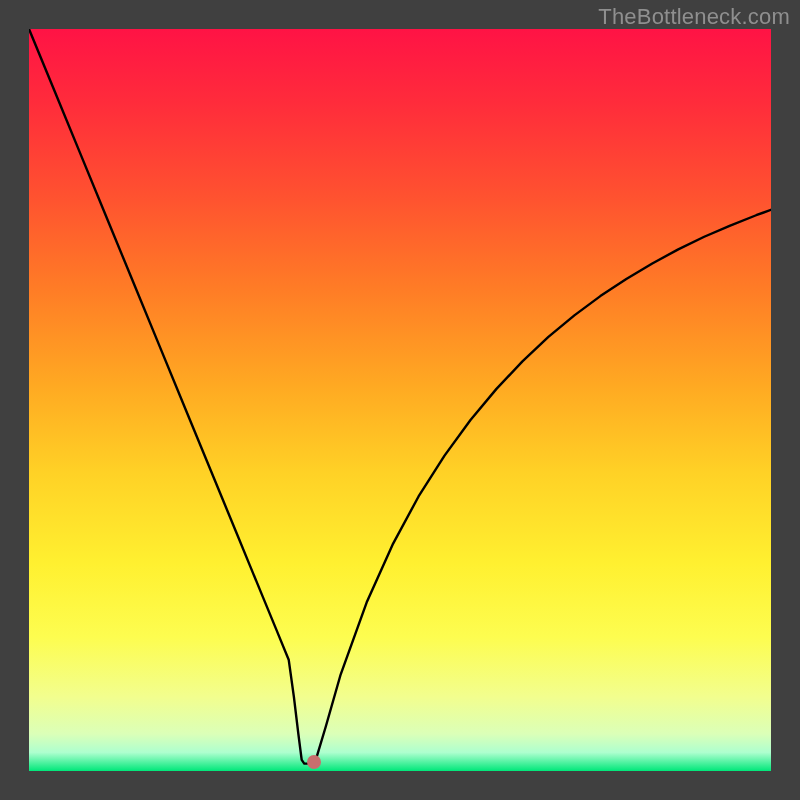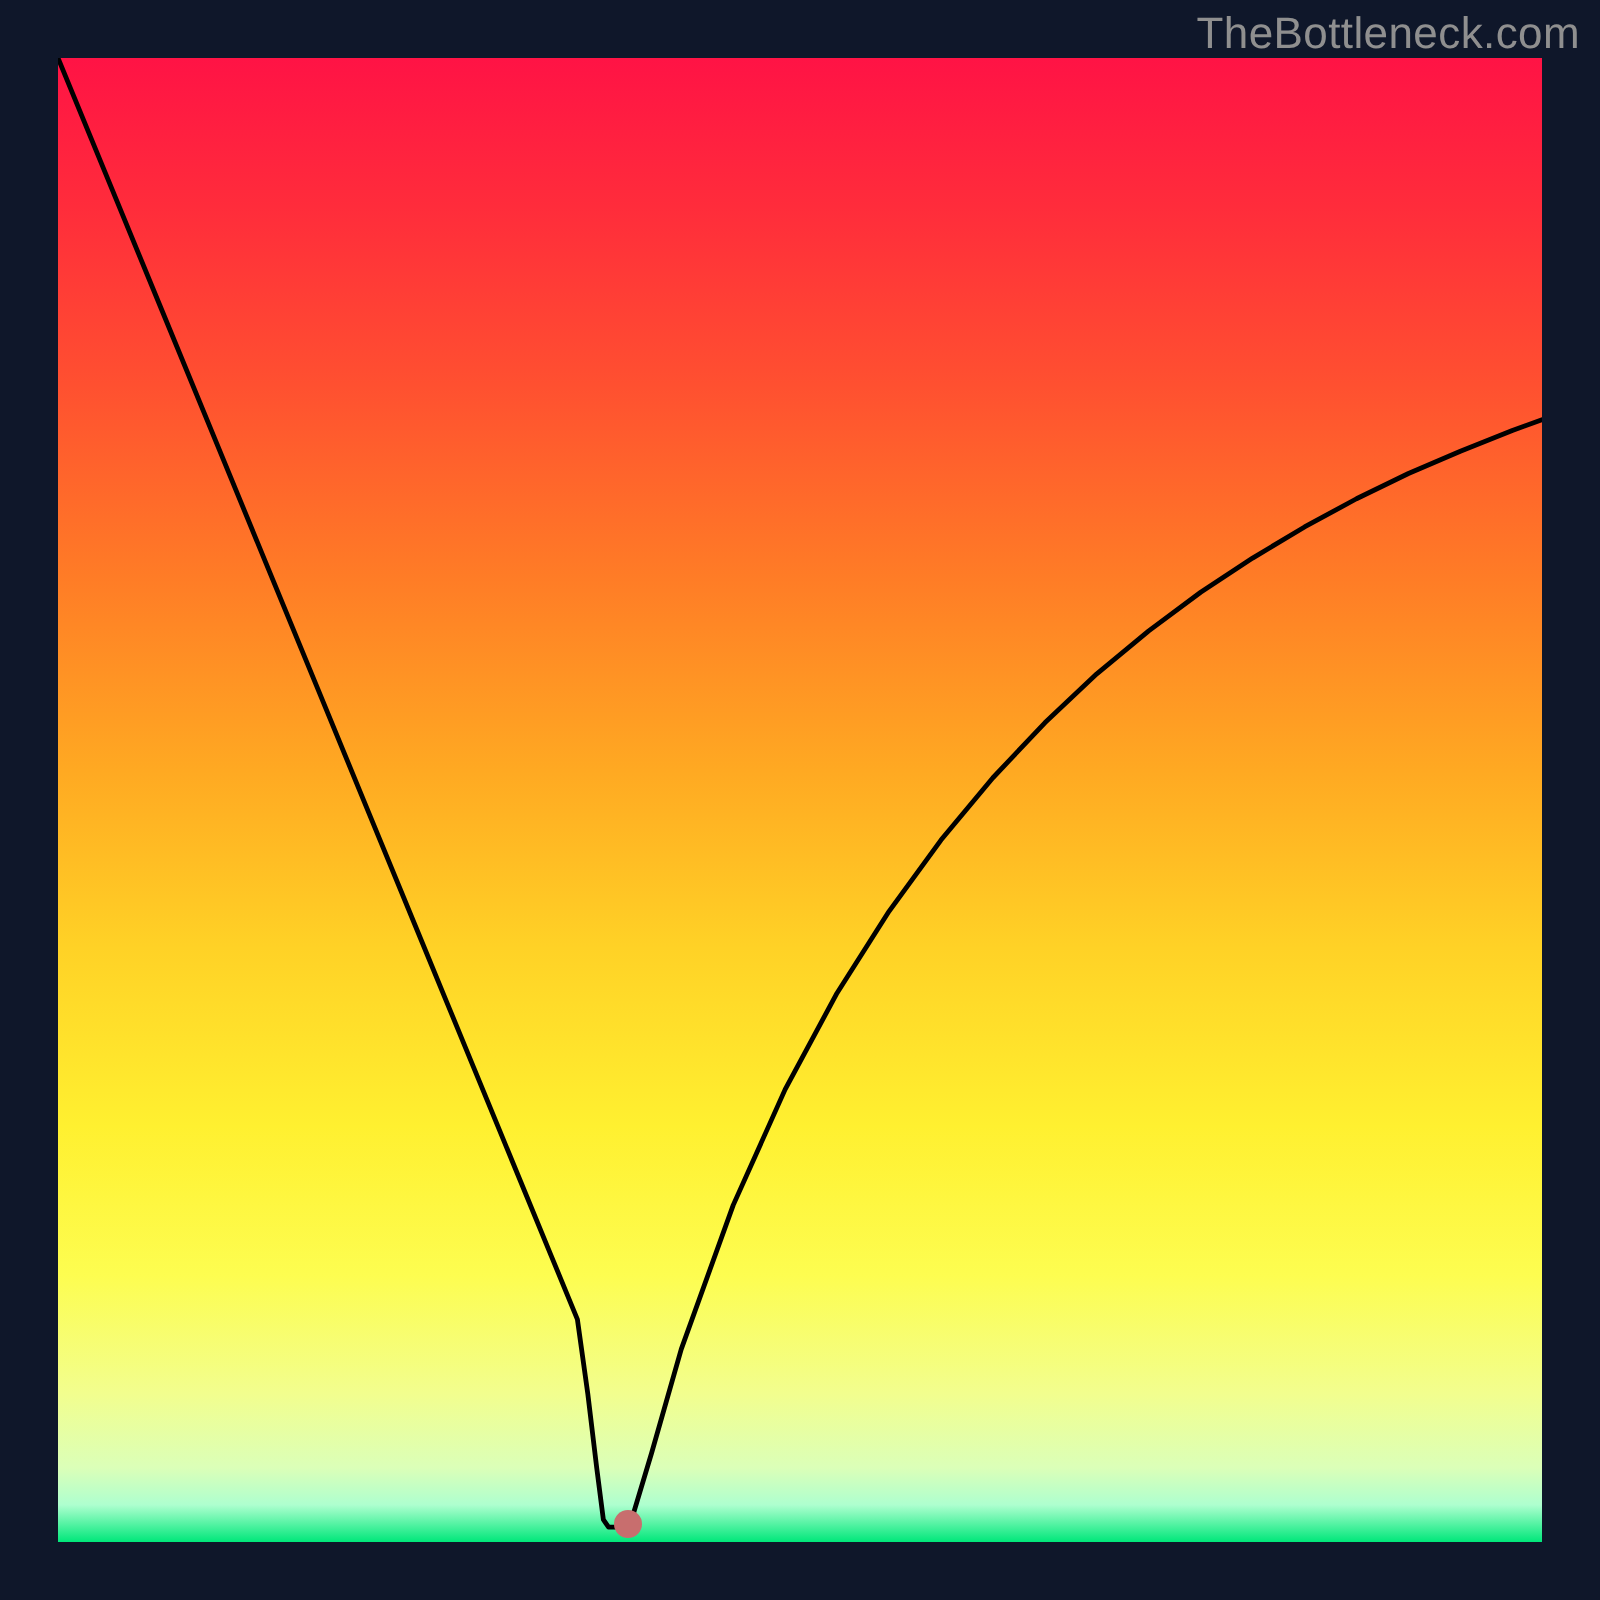--- a/index.html
+++ b/index.html
@@ -8,21 +8,21 @@
     width: 800px;
     height: 800px;
     background: #000;
     overflow: hidden;
     font-family: Arial, Helvetica, sans-serif;
   }
   .frame {
     position: absolute;
     width: 800px;
     height: 800px;
-    background: #0f172a;
+    background: #404040;
   }
   .plot-area {
     position: absolute;
     left: 29px;
     top: 29px;
     width: 742px;
     height: 742px;
     overflow: hidden;
   }
   .gradient {

